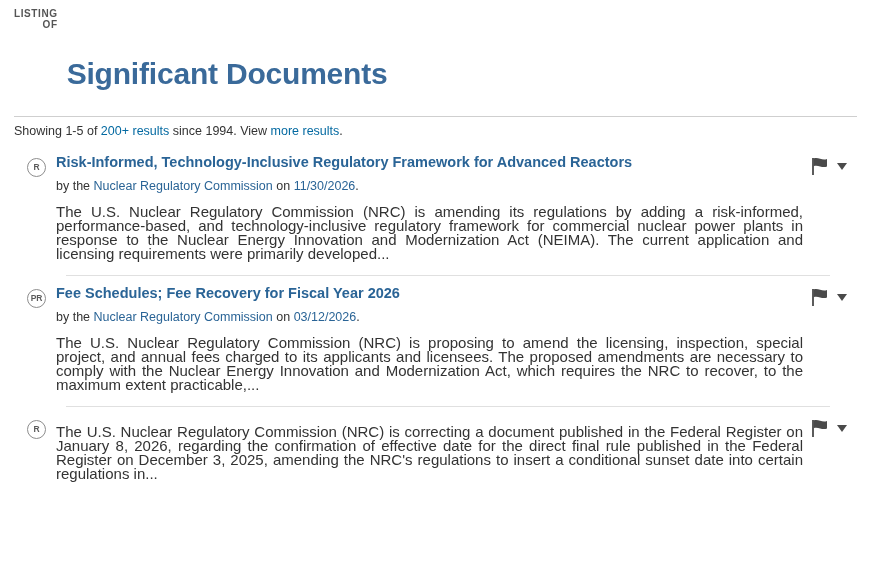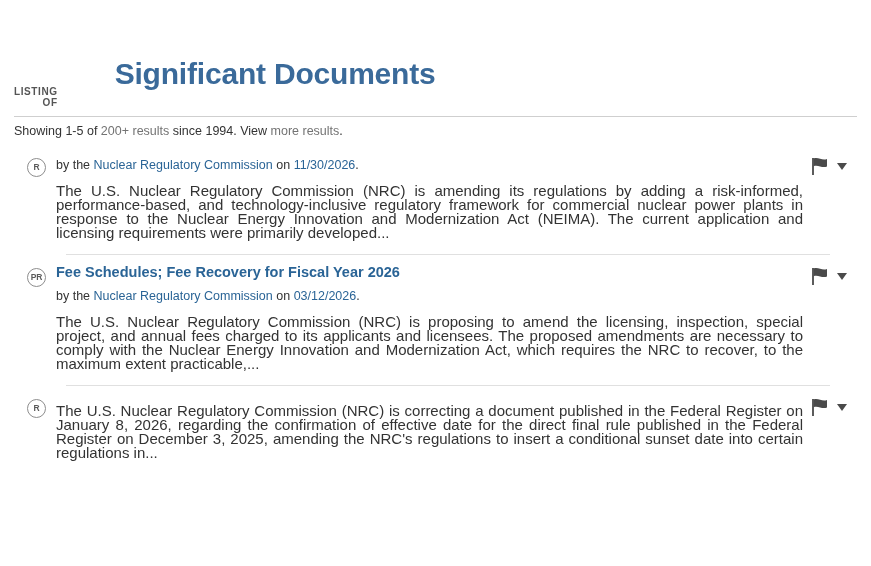--- a/index.html
+++ b/index.html
@@ -12,23 +12,22 @@
   body {
     width: 871px;
     height: 566px;
     overflow: hidden;
     color: #333333;
   }
 
   
   .page-header {
     display: flex;
-    align-items: flex-end;
+    align-items: flex-start;
     padding: 8px 2px 0 14px;
-    gap: 48px;
   }
   .listing-of {
     display: inline-block;
     font-size: 10px;
     line-height: 11px;
     font-weight: bold;
     letter-spacing: 0.6px;
     color: #555555;
     text-transform: uppercase;
     text-align: right;
@@ -51,21 +50,21 @@
   }
 
   
   .showing-line {
     font-size: 12.5px;
     line-height: 16px;
     color: #333333;
     padding: 6px 14px 0 14px;
   }
   .showing-line a {
-    color: #737373;
+    color: #0369a1;
     text-decoration: none;
   }
 
   
   .results {
     padding: 6px 14px 0 14px;
   }
   .result-item {
     display: flex;
     align-items: flex-start;
@@ -172,20 +171,21 @@
 
 <div class="showing-line">
   <span>Showing 1-5 of </span><a href="#">200+ results</a><span> since 1994. View </span><a href="#">more results</a><span>.</span>
 </div>
 
 <div class="results">
 
   <div class="result-item">
     <div class="doc-badge">R</div>
     <div class="result-body">
+      <a href="#" class="result-title">Risk-Informed, Technology-Inclusive Regulatory Framework for Advanced Reactors</a>
       <div class="result-meta">
         <span>by the</span>
         <a href="#">Nuclear Regulatory Commission</a>
         <span>on</span>
         <a href="#">11/30/2026</a><span>.</span>
       </div>
       <p class="result-abstract">The U.S. Nuclear Regulatory Commission (NRC) is amending its regulations by adding a risk-informed, performance-based, and technology-inclusive regulatory framework for commercial nuclear power plants in response to the Nuclear Energy Innovation and Modernization Act (NEIMA). The current application and licensing requirements were primarily developed...</p>
     </div>
     <div class="result-actions">
       <span class="flag-icon">

